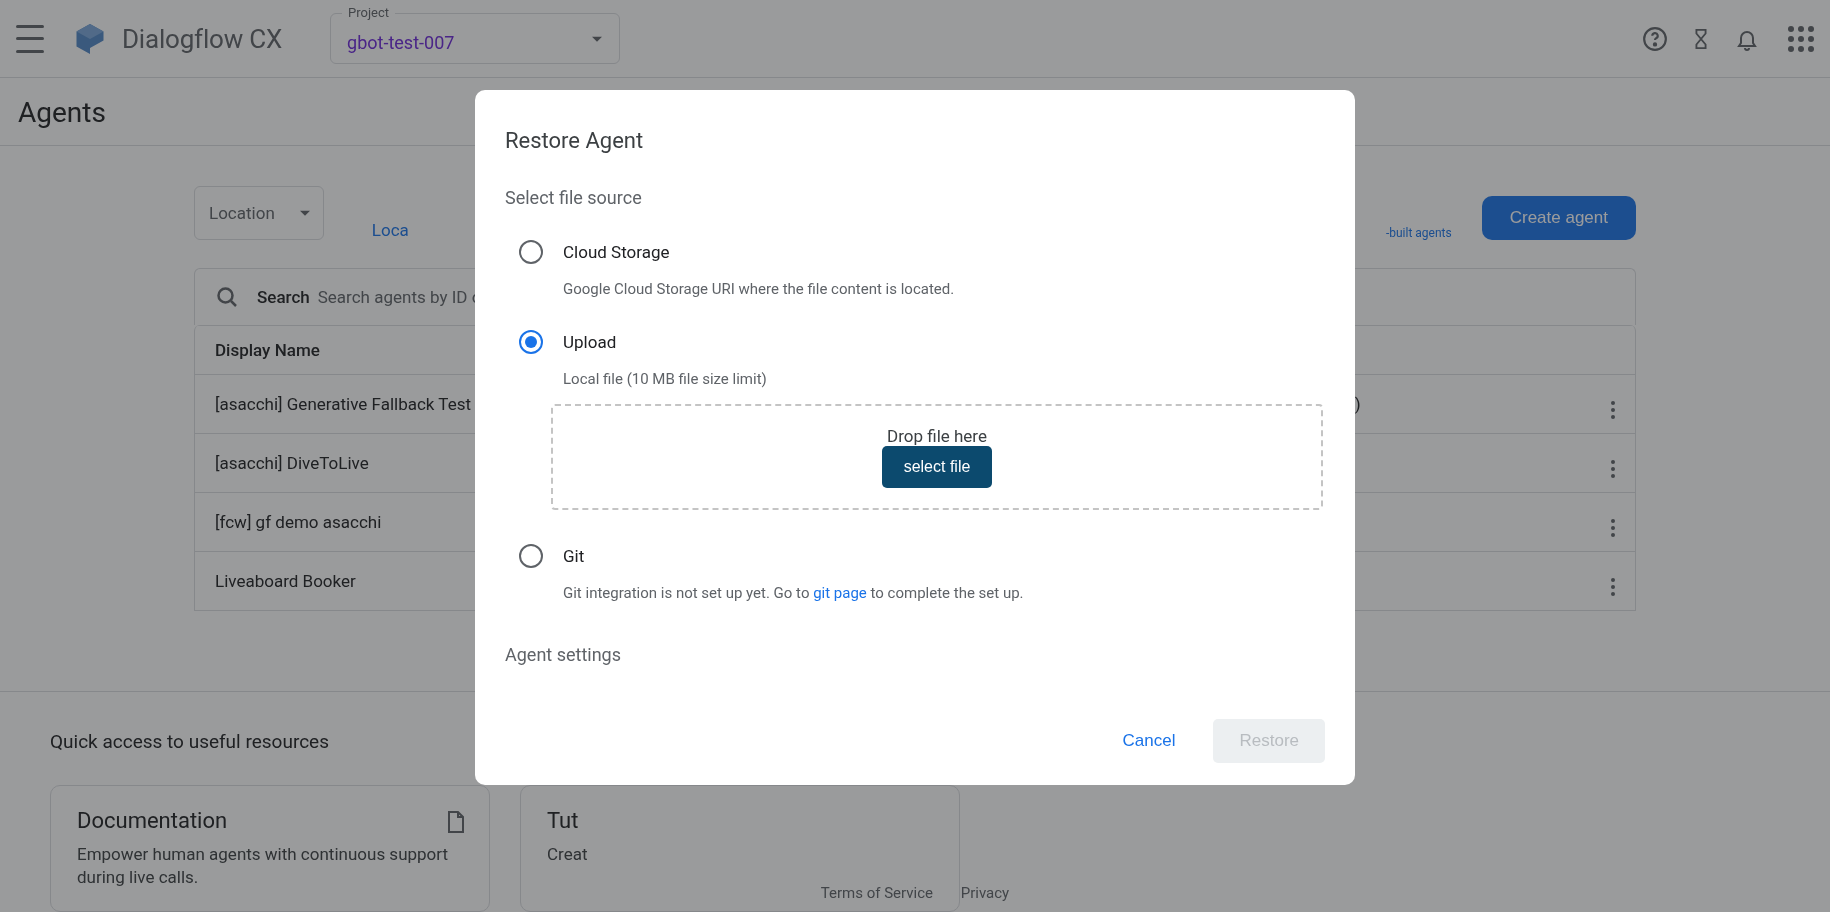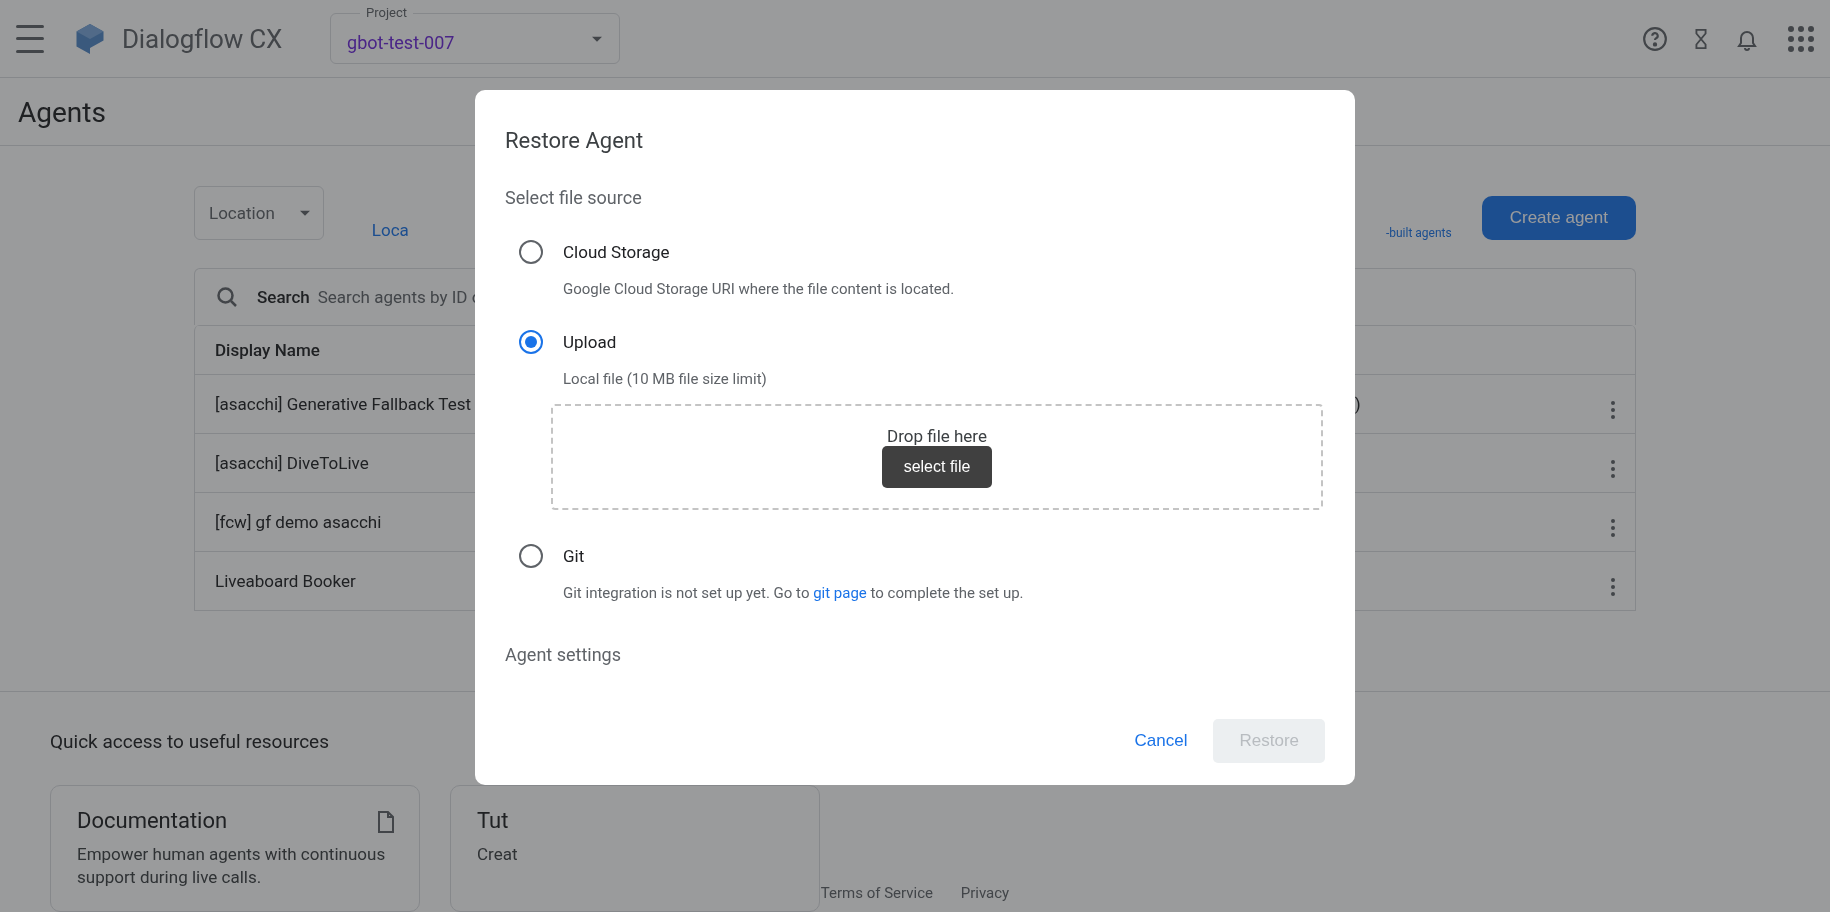--- a/index.html
+++ b/index.html
@@ -34,21 +34,21 @@
   .project-select {
     position: relative;
     border: 1px solid #dadce0;
     border-radius: 6px;
     padding: 18px 52px 10px 16px;
     min-width: 290px;
     cursor: pointer;
   }
   .project-select .label {
     position: absolute;
-    top: -9px; left: 29px;
+    top: -9px; left: 11px;
     background: #fff;
     padding: 0 6px;
     font-size: 13px;
     color: #5f6368;
   }
   .project-select .value { font-size: 18px; color: #6d28d9; }
   .project-select .caret {
     position: absolute; right: 16px; top: 50%; transform: translateY(-40%);
   }
   .header-spacer { flex: 1; }
@@ -118,21 +118,21 @@
   
   .quick {
     padding: 38px 50px;
     border-top: 1px solid #dadce0;
     margin-top: 80px;
   }
   .quick h2 { font-size: 19px; font-weight: 400; margin-bottom: 32px; }
   .cards { display: flex; gap: 30px; }
   .card {
     border: 1px solid #dadce0; border-radius: 10px; padding: 22px 26px;
-    width: 370px; position: relative;
+    width: 440px; position: relative;
   }
   .card h3 { font-size: 22px; font-weight: 400; margin-bottom: 10px; }
   .card p { font-size: 17px; color: #3c4043; line-height: 1.35; }
   .card .doc-icon { position: absolute; top: 22px; right: 22px; }
   
   .footer {
     position: absolute; bottom: 0; left: 0; right: 0;
     text-align: center; padding: 10px; font-size: 15px;
     color: #5f6368;
   }
@@ -168,26 +168,26 @@
   .radio-label { font-size: 17px; color: #202124; }
   .radio-desc { font-size: 15px; color: #5f6368; padding: 12px 0 28px 58px; }
   .dropzone {
     border: 2px dashed #c4c4c4; border-radius: 4px;
     margin: 8px 0 30px 46px;
     padding: 20px; text-align: center;
   }
   .dropzone .drop-text { font-size: 17px; color: #3c4043; }
   .dropzone .or { font-size: 15px; color: #5f6368; margin: 4px 0 10px; }
   .select-file-btn {
-    background: #404040; color: #fff; border: none; border-radius: 5px;
+    background: #0c4a6e; color: #fff; border: none; border-radius: 5px;
     padding: 12px 22px; font-size: 16px; cursor: pointer;
   }
   .git-desc a { color: #1a73e8; text-decoration: none; }
   .dialog-actions {
-    display: flex; justify-content: flex-end; gap: 8px; padding-top: 26px;
+    display: flex; justify-content: flex-end; gap: 20px; padding-top: 26px;
   }
   .btn-flat {
     background: none; border: none; color: #1a73e8; font-size: 17px;
     padding: 12px 18px; cursor: pointer; border-radius: 5px;
   }
   .btn-disabled {
     background: #eceff1; color: #b8bcc0; font-size: 17px;
     padding: 12px 26px; border: none; border-radius: 5px;
   }
   

